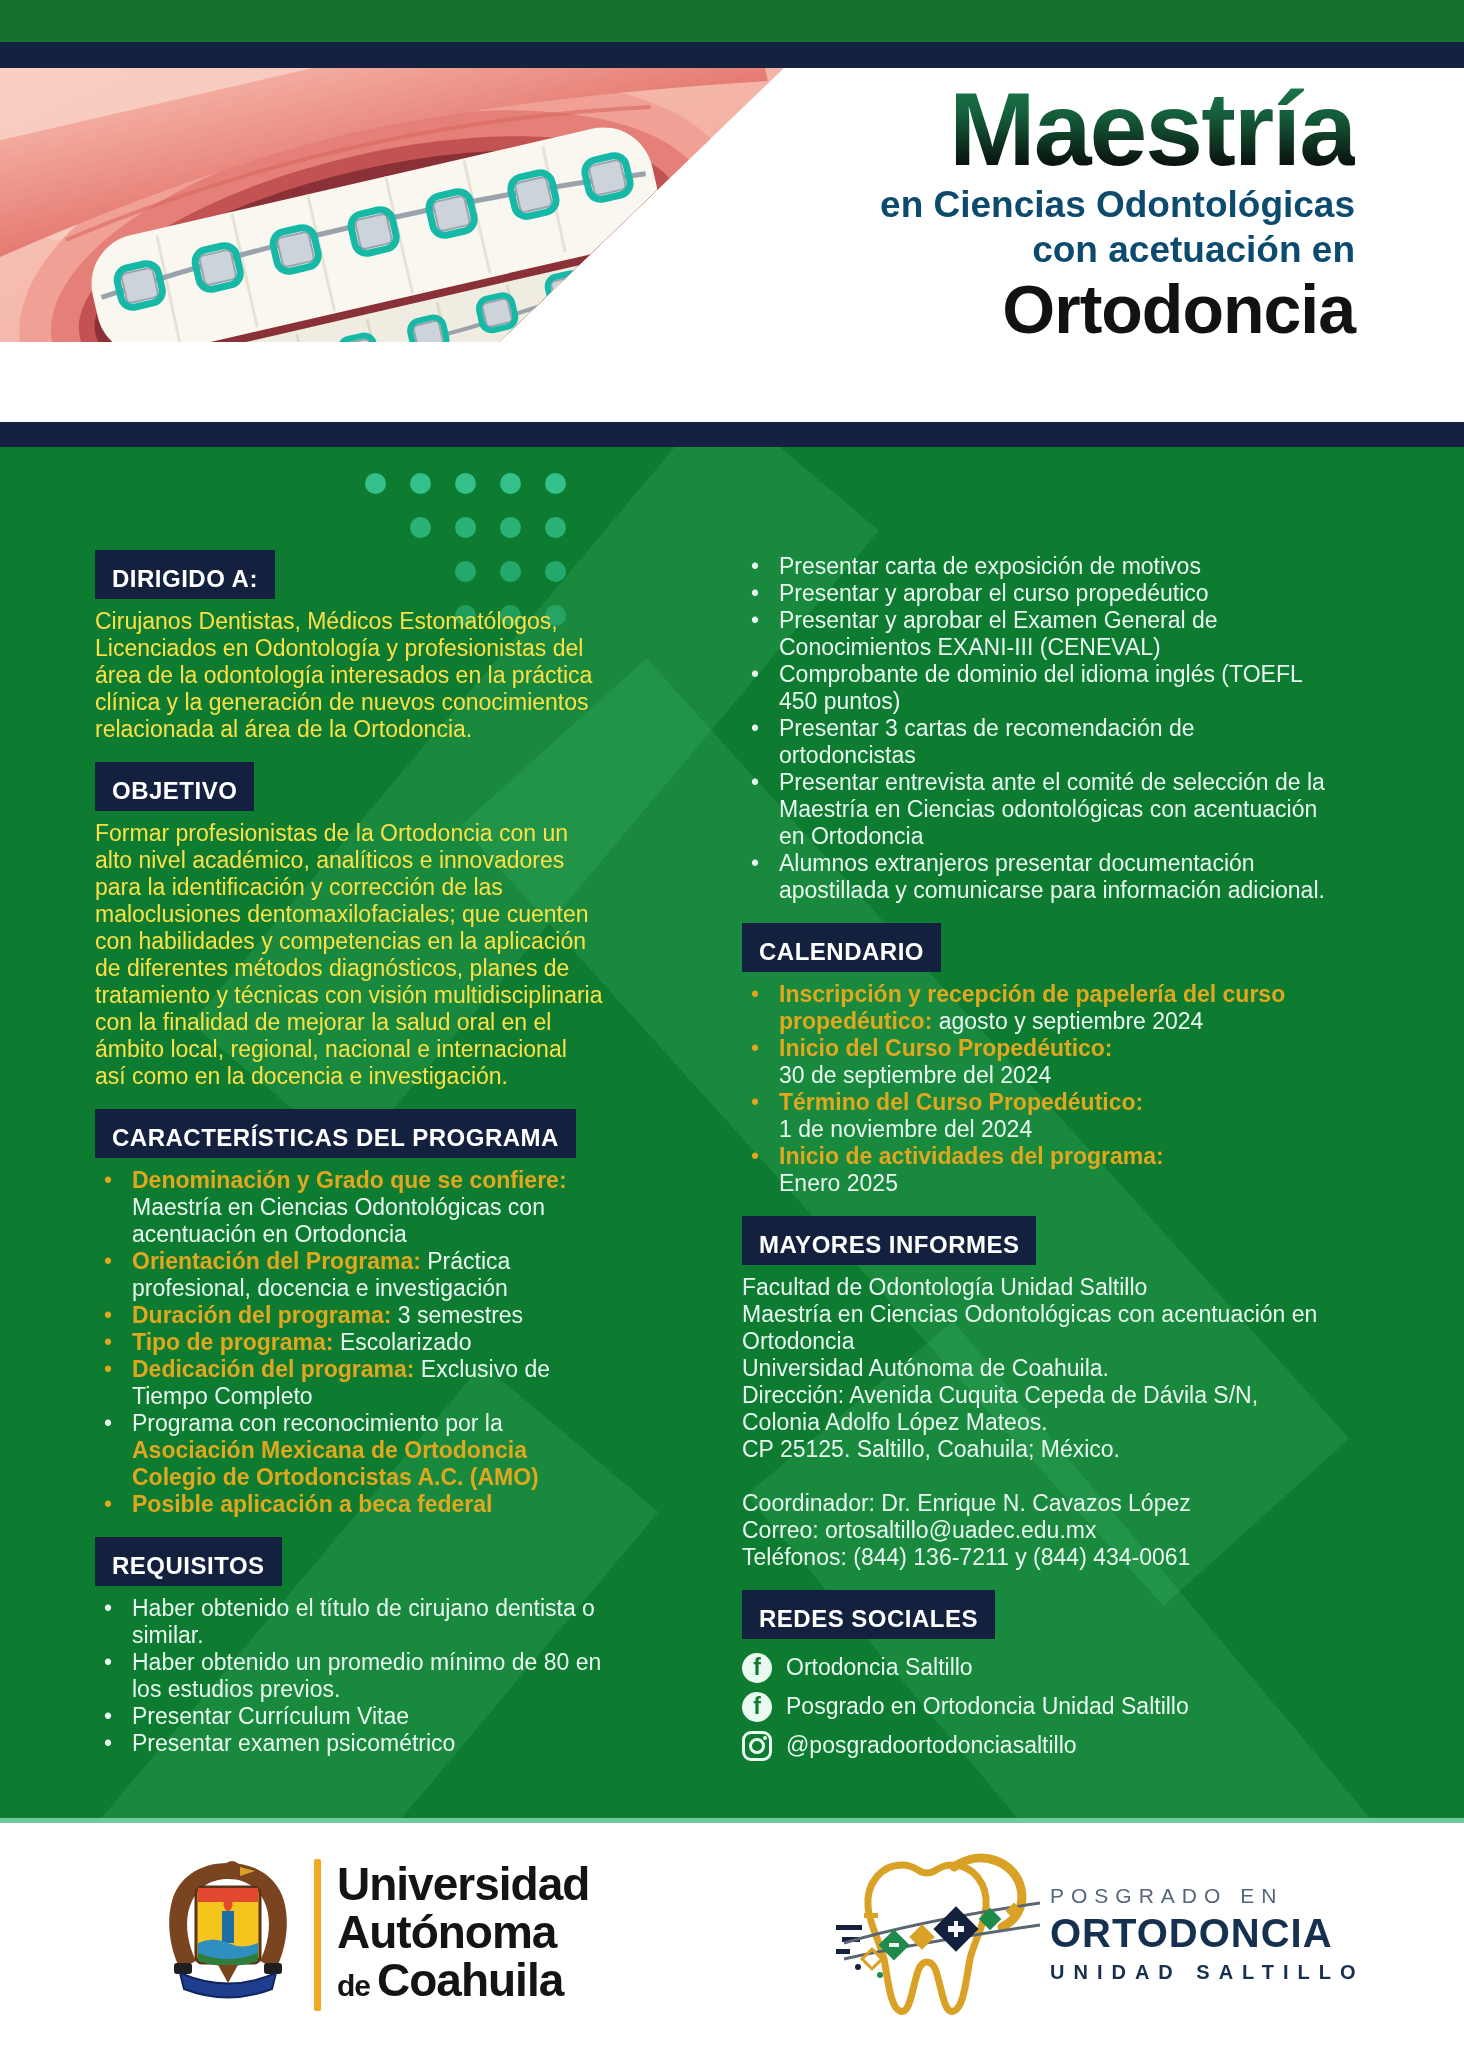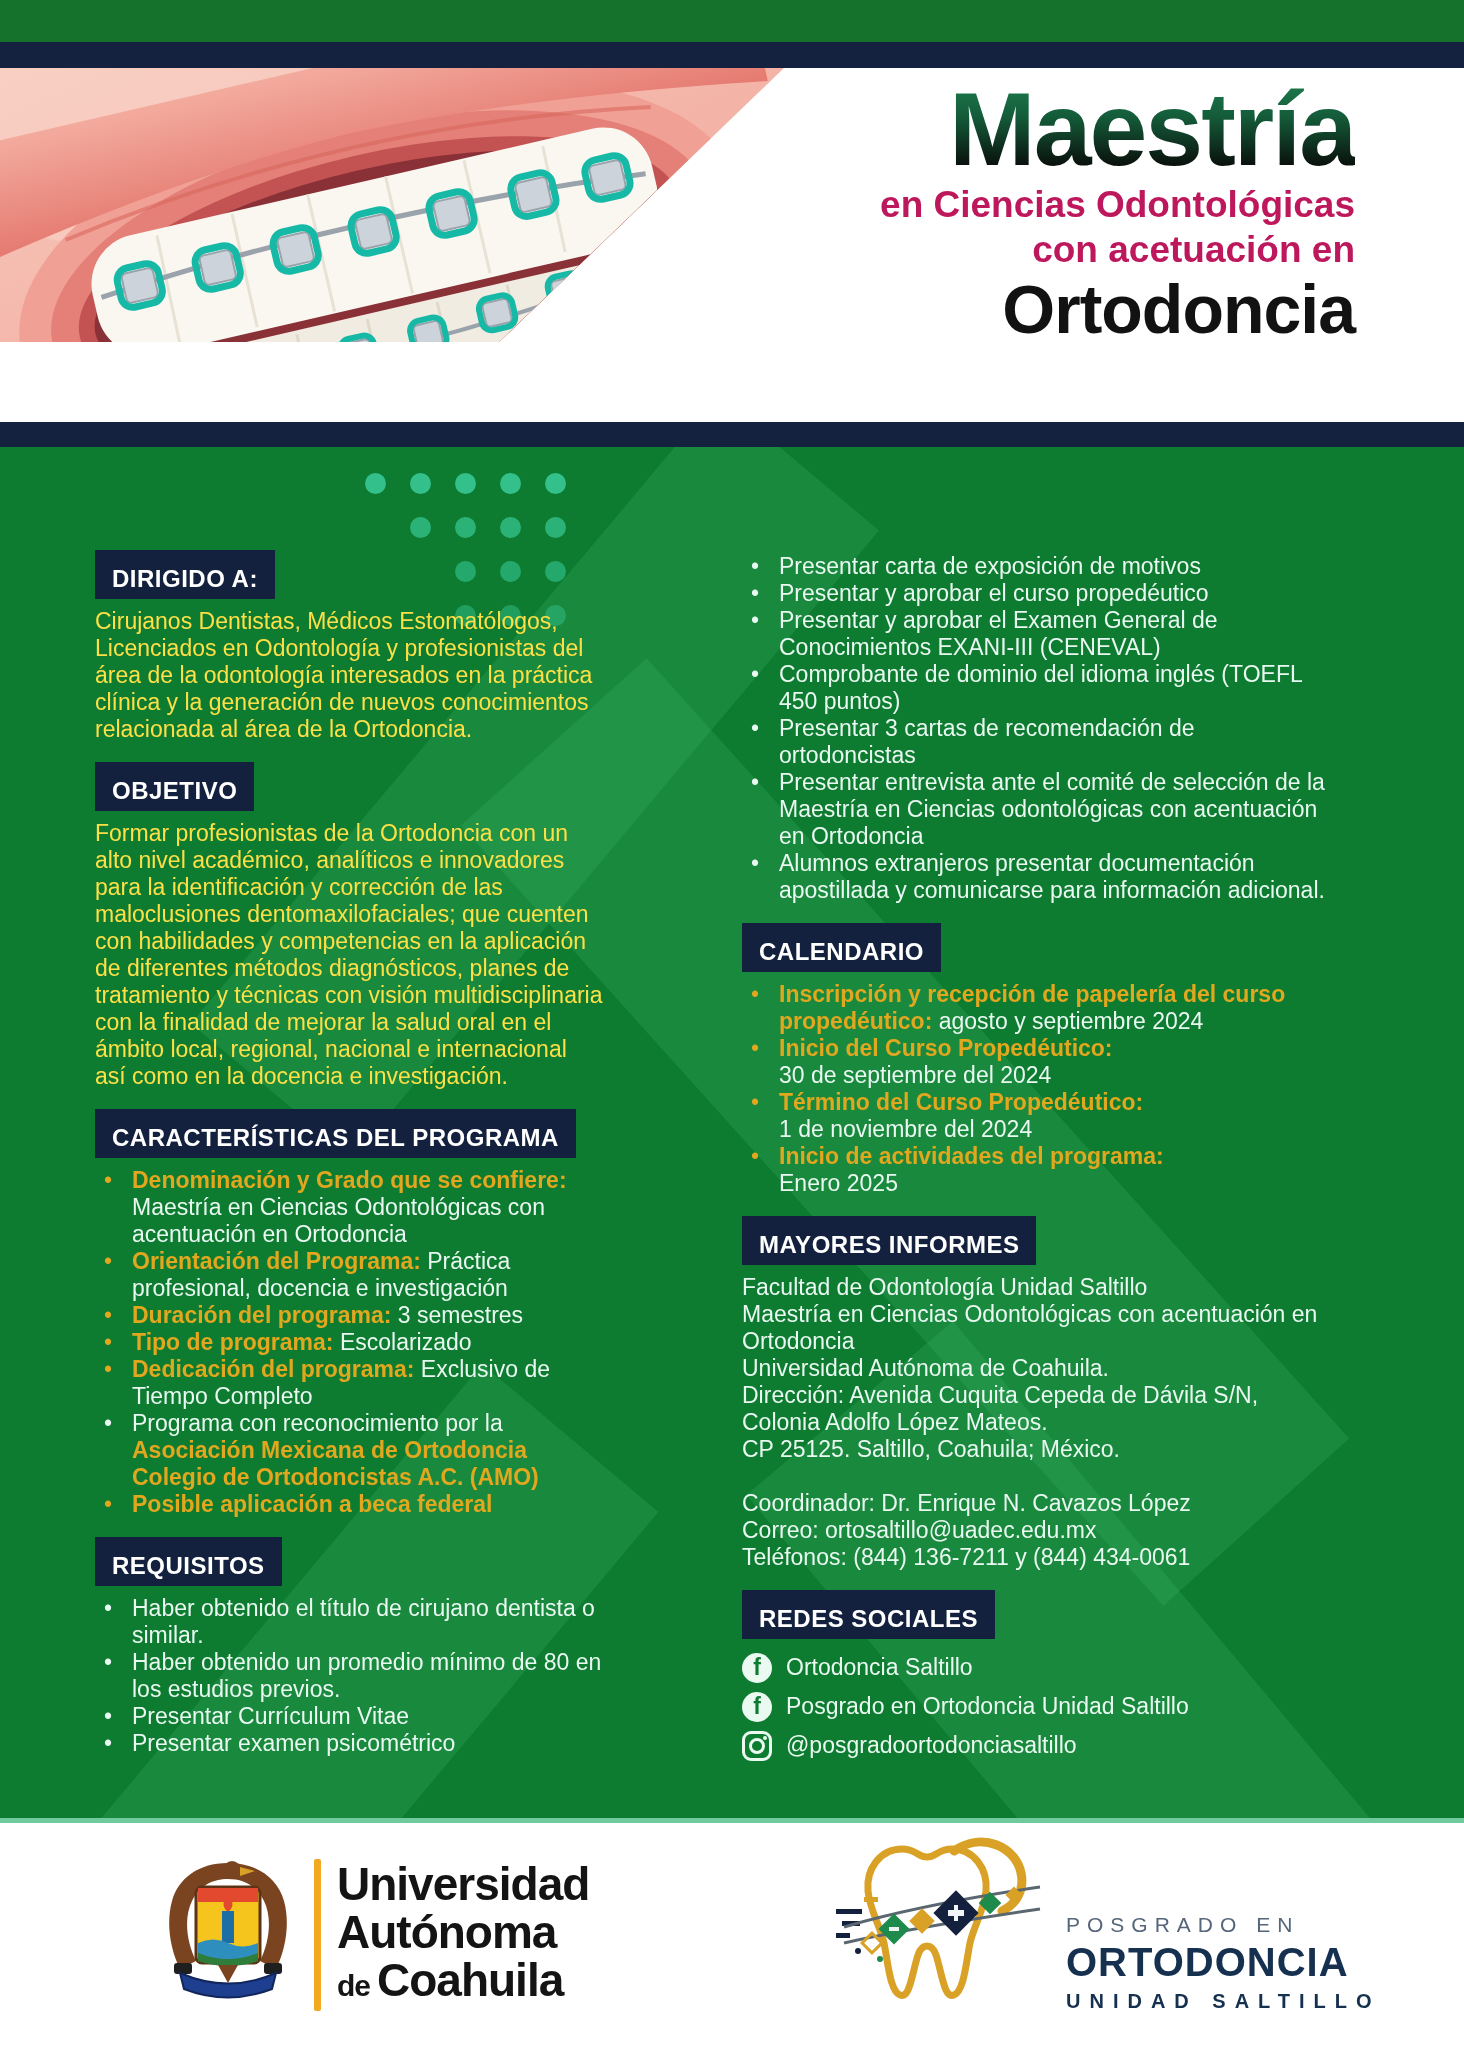--- a/index.html
+++ b/index.html
@@ -11,21 +11,21 @@
   .bar-topnavy{top:42px;height:26px;background:#15223f;}
   .bar-navy2{top:422px;height:25px;background:#15223f;}
   
   .hero{position:absolute;top:68px;left:0;width:100%;height:274px;background:#ffffff;overflow:hidden;}
   .hero-photo{position:absolute;left:0;top:0;width:800px;height:354px;
               clip-path:polygon(0 0,98% 0,52% 100%,0 100%);}
   .hero-titles{position:absolute;top:8px;right:109px;text-align:right;}
   .t-maestria{font-size:104px;font-weight:700;letter-spacing:-2px;line-height:1.02;
       background:linear-gradient(180deg,#1e8050 0%,#145c3a 38%,#0a100c 85%);
       -webkit-background-clip:text;background-clip:text;color:transparent;}
-  .t-sub{font-size:37px;font-weight:600;color:#be185d;line-height:1.22;}
+  .t-sub{font-size:37px;font-weight:600;color:#0c4a6e;line-height:1.22;}
   .t-orto{font-size:68px;font-weight:700;color:#121212;letter-spacing:-1px;line-height:1.1;}
   .t-fac{font-size:28px;font-weight:700;color:#101826;margin-top:27px;}
   
   .body-green{position:absolute;top:447px;left:0;width:100%;height:1371px;background:#0d7c31;overflow:hidden;}
   .stripe{position:absolute;background:rgba(70,185,110,0.22);}
   .s1{left:430px;top:-80px;width:210px;height:820px;transform:rotate(40deg);}
   .s2{left:780px;top:160px;width:250px;height:1050px;transform:rotate(-42deg);}
   .s3{left:150px;top:880px;width:230px;height:950px;transform:rotate(40deg);}
   .s4{left:1020px;top:850px;width:270px;height:950px;transform:rotate(-40deg);}
   .dots{position:absolute;left:365px;top:26px;}
@@ -58,21 +58,21 @@
   .sicon.instagram::before{content:"";position:absolute;top:2px;right:2px;width:4px;height:4px;
         background:#eafaf1;border-radius:50%;}
   .slabel{color:#eafaf1;}
   
   .footer-line{position:absolute;top:1818px;left:0;width:100%;height:5px;background:#6fcb9b;}
   .footer{position:absolute;top:1823px;left:0;width:100%;height:279px;background:#ffffff;}
   .uadec{position:absolute;left:158px;top:34px;display:flex;align-items:center;gap:16px;}
   .uadec-bar{width:7px;height:152px;background:#f2a922;border-radius:2px;}
   .uadec-text{font-weight:700;color:#141414;font-size:46px;line-height:48px;letter-spacing:-1px;}
   .uadec-de{font-size:30px;margin-right:7px;}
-  .posgrado{position:absolute;left:836px;top:0;display:flex;align-items:flex-end;gap:20px;}
+  .posgrado{position:absolute;left:836px;top:16px;display:flex;align-items:center;gap:4px;}
   .pg-l1{font-size:21px;letter-spacing:7px;color:#55657a;font-weight:500;}
   .pg-l2{font-size:40px;font-weight:700;color:#16304f;letter-spacing:1px;margin:3px 0 5px;}
   .pg-l3{font-size:20px;letter-spacing:9px;color:#16304f;font-weight:600;}
 </style>
 </head>
 <body>
 
 <div class="poster">
 
   <div class="bar bar-topgreen"></div>

